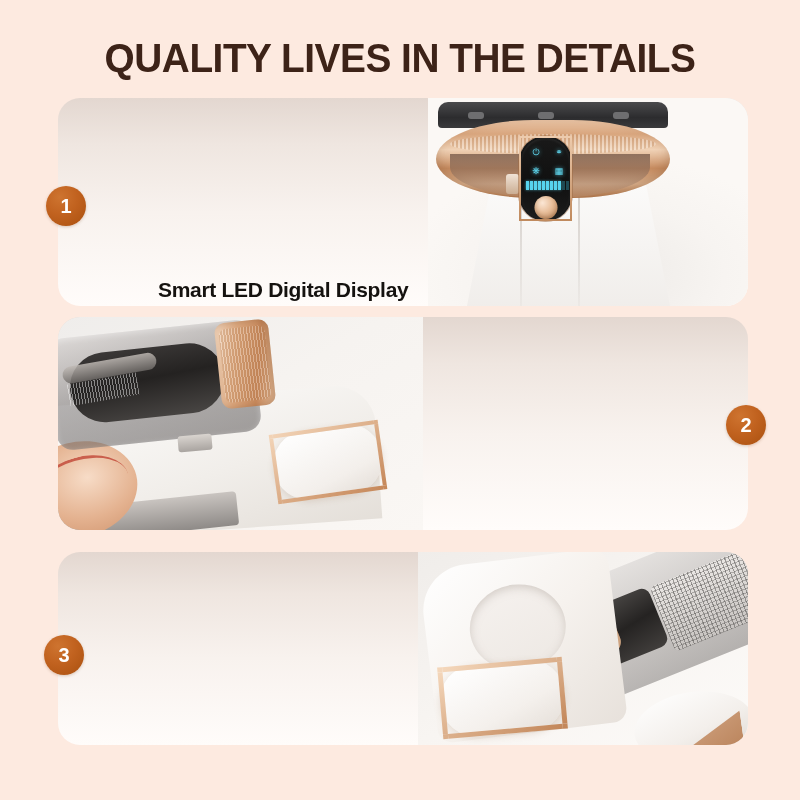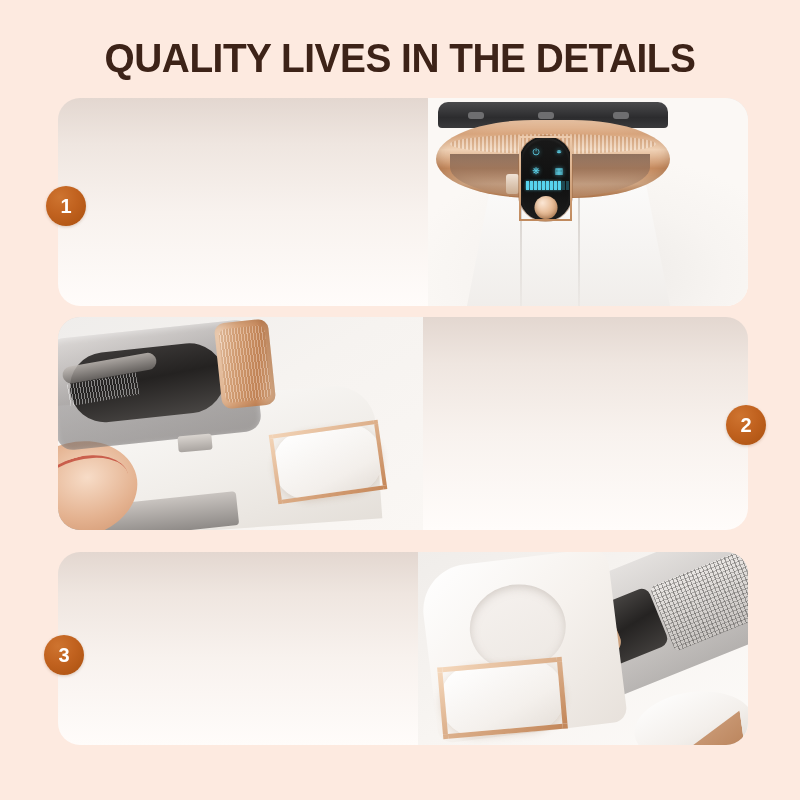--- a/index.html
+++ b/index.html
@@ -327,20 +327,24 @@
         <div class="seg"></div>
         <div class="seg"></div>
         <div class="seg"></div>
         <div class="seg off"></div>
         <div class="seg off"></div>
       </div>
       <div class="led-btn"></div>
     </div>
   </div>
 
+  <div class="textblock" id="text1">
+    <div class="c-title">Smart LED Digital Display</div>
+
+  </div>
 </div>
 <div class="badge" id="badge1">1</div>
 
 <div class="card" id="card2">
   <div class="photo" id="photo2">
     <div class="bg"></div>
     <div class="body"></div>
     <div class="greybase"></div>
     <div class="rosewheel"></div>
     <div class="redline"></div>

